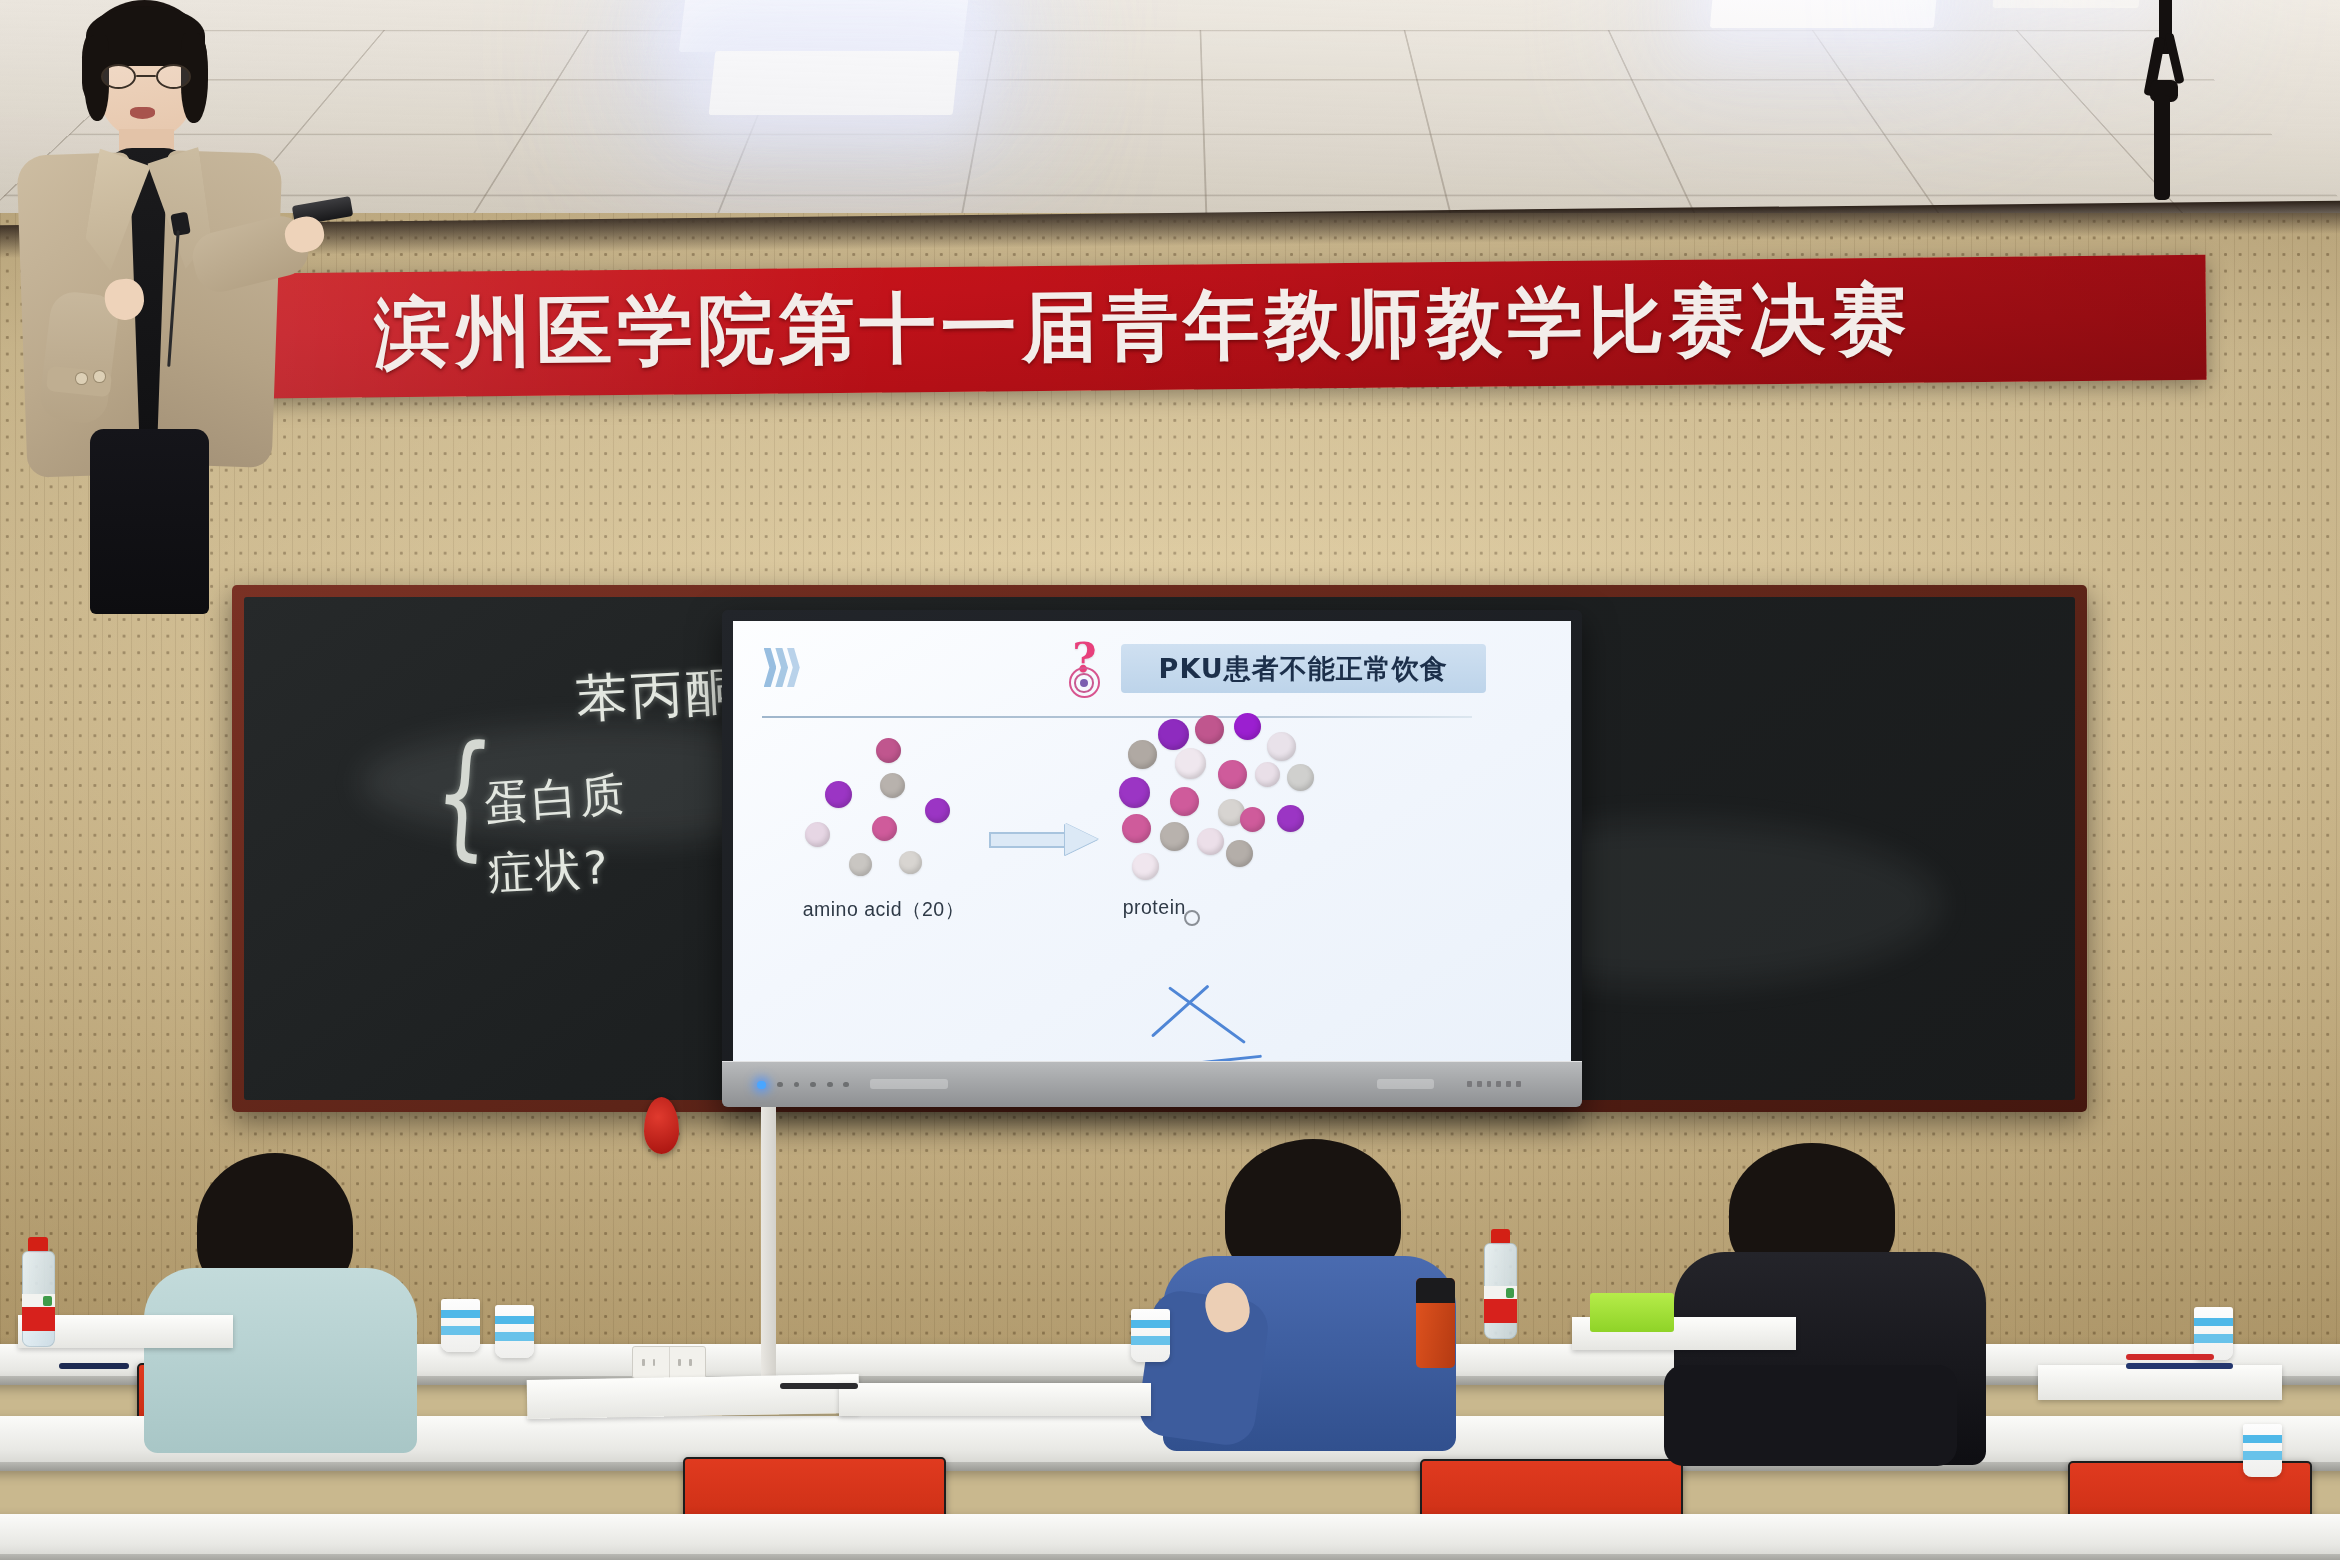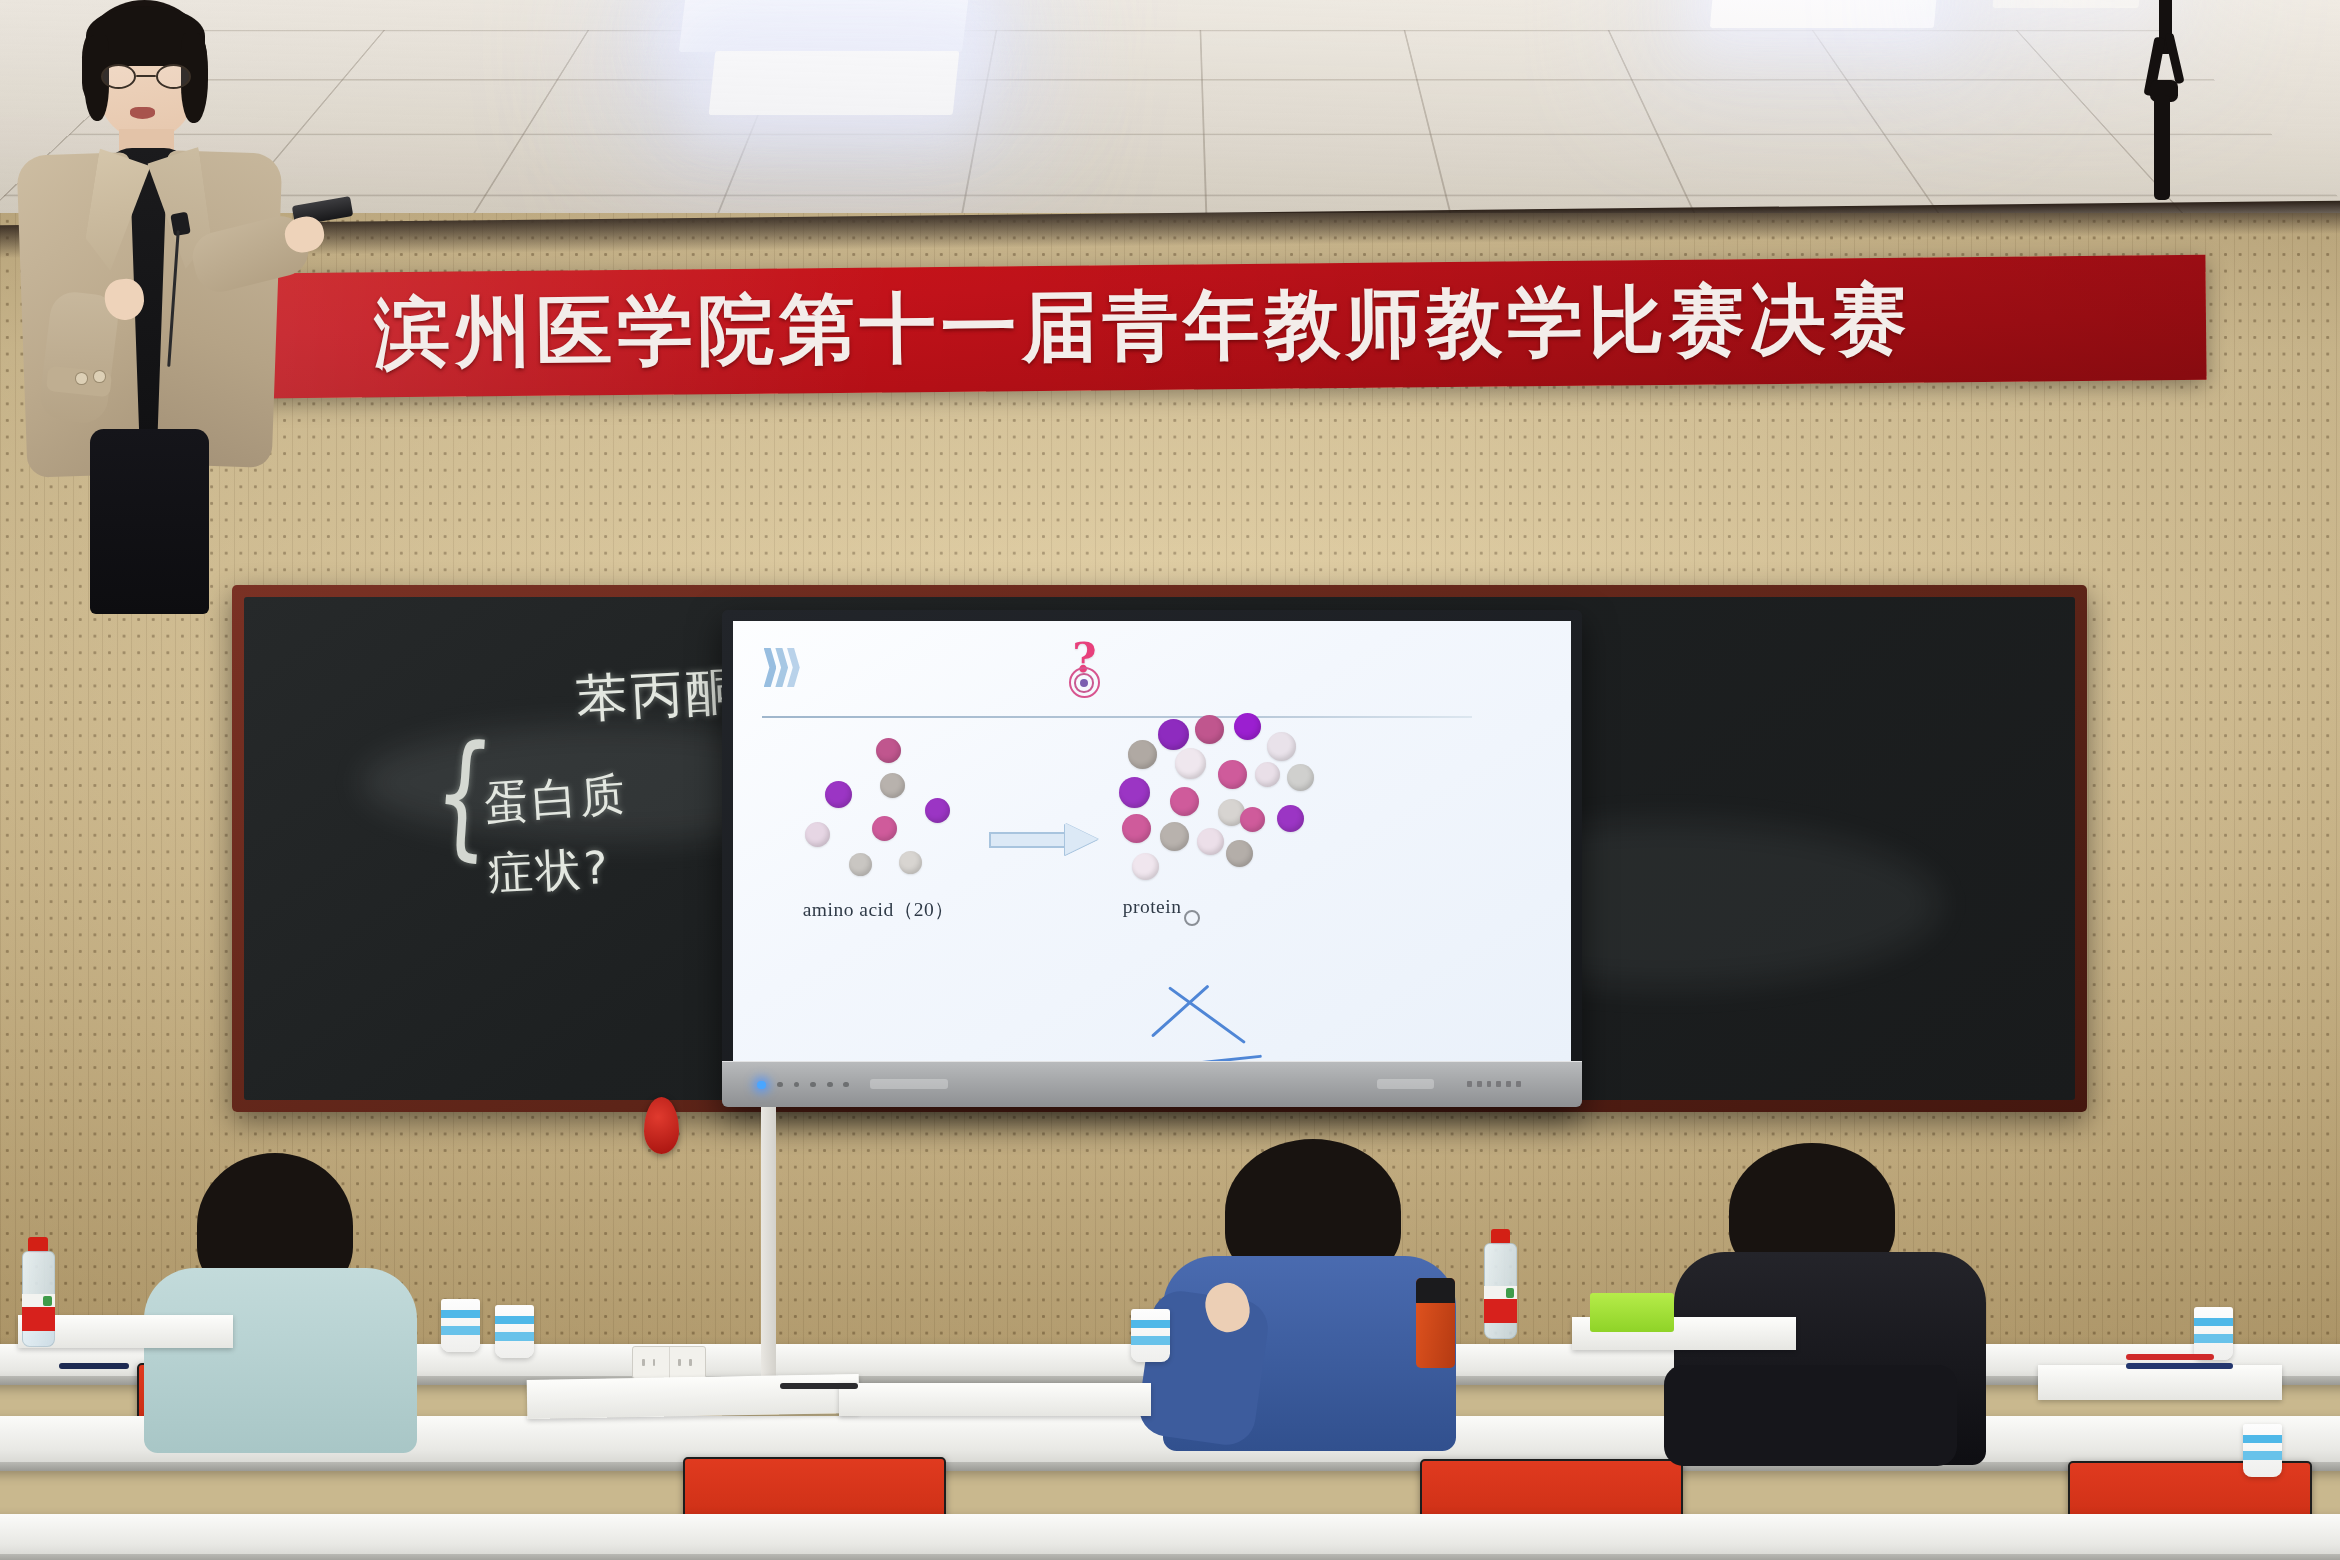--- a/index.html
+++ b/index.html
@@ -126,21 +126,21 @@
   .slide-title span{ font-size:27px; font-weight:700; color:#1c2f4a; letter-spacing:1px;
     font-family:"DejaVu Sans","Liberation Sans",sans-serif; }
   .head-rule{ position:absolute; left:29px; top:84px; width:710px; height:2px;
     background:linear-gradient(90deg,#9fb6cc,#b9c9d9 70%,#dce6ef);}
 
   .mol{ position:absolute; }
   .mol i{ position:absolute; border-radius:50%; display:block;
     box-shadow:inset -2px -2.9px 4.9px rgba(0,0,0,.14), 0 1px 2px rgba(0,0,0,.10);}
 
   .aa-label,.pr-label{ position:absolute; font-size:19.5px; color:#2f3a47; letter-spacing:0.5px;
-    font-family:Liberation Serif, serif; }
+    font-family:Liberation Sans, sans-serif; }
   .aa-label{ left:70px; top:275px; } .pr-label{ left:390px; top:275px; }
 
   .big-arrow{ position:absolute; left:256px; top:205px; width:115px; height:29px; }
   .big-arrow .shaft{position:absolute;left:0;top:5.9px;width:82px;height:16.6px;
     background:#dce9f6;border:2px solid #a8c4de;border-right:none;}
   .big-arrow .head{position:absolute;left:76px;top:-2.9px;width:0;height:0;
     border-top:16.6px solid transparent;border-bottom:16.6px solid transparent;border-left:33px solid #dce9f6;
     filter:drop-shadow(1px 0 0 #a8c4de) drop-shadow(-1px 1px 0 #a8c4de);}
 
   .cursor-dot{ position:absolute; left:451px; top:289px; width:16.6px; height:16.6px;
@@ -317,20 +317,23 @@
           <span></span>
             <span></span>
             <span></span>
         </div>
         <div class="qmark">
           <div class="q">?</div>
           <div class="sp"></div>
             <div class="sp2"></div>
             <div class="sp3"></div>
         </div>
+        <div class="slide-title">
+          <span>PKU患者不能正常饮食</span>
+        </div>
         <div class="head-rule"></div>
       </div>
 
       <div class="mol" style="left:59px;top:117px;width:205px;height:137px;">
         <i style="left:84px;top:0;width:25px;height:25px;background:#c0568e;"></i>
         <i style="left:33px;top:43px;width:27px;height:27px;background:#9b35c4;"></i>
         <i style="left:88px;top:35px;width:25px;height:25px;background:#b8b2ad;"></i>
         <i style="left:13.7px;top:84px;width:25px;height:25px;background:#e6d6e4;"></i>
         <i style="left:80px;top:78px;width:25px;height:25px;background:#cf5b9b;"></i>
         <i style="left:133px;top:60px;width:25px;height:25px;background:#9b35c4;"></i>

